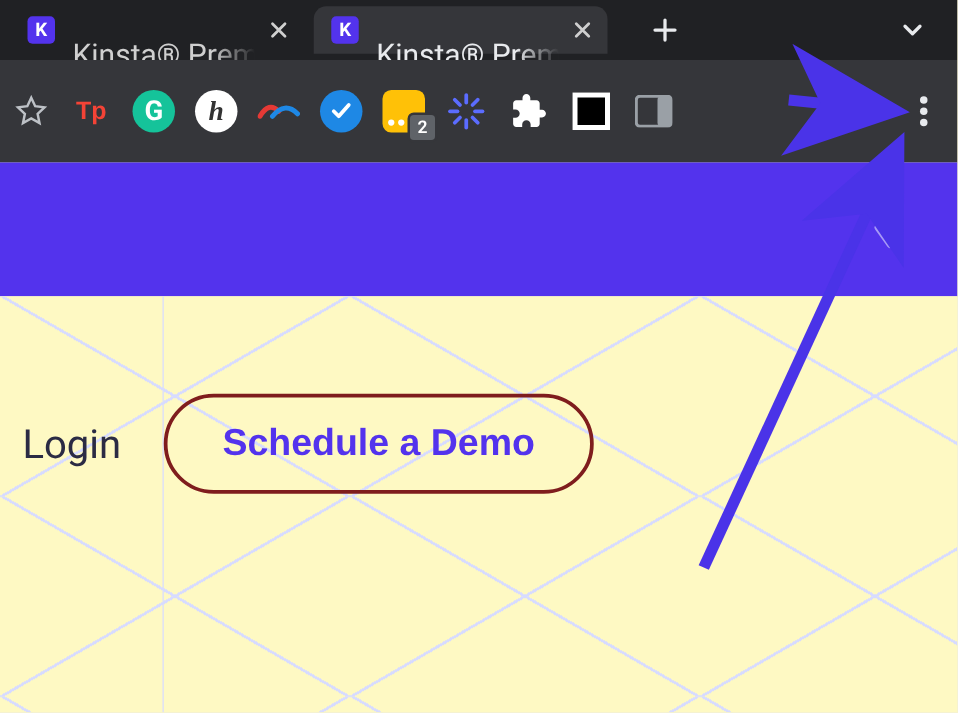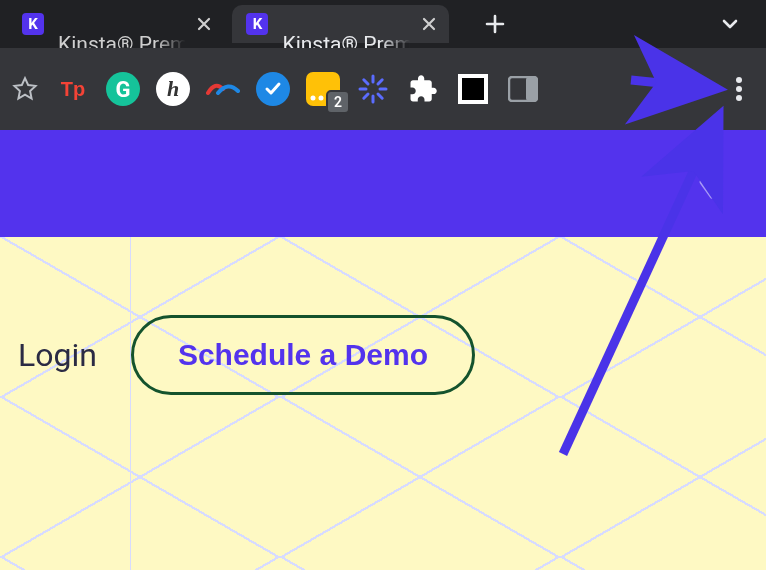--- a/index.html
+++ b/index.html
@@ -34,21 +34,21 @@
   .tab-favicon {
     width: 22px; height: 22px;
     background: #5333ed;
     border-radius: 4px;
     display: flex; align-items: center; justify-content: center;
     color: #fff; font-weight: 700; font-size: 15px;
     flex-shrink: 0;
   }
   .tab-title {
     margin-left: 14px;
-    font-size: 21px;
+    font-size: 24px;
     white-space: nowrap;
     overflow: hidden;
     flex: 1;
     mask-image: linear-gradient(to right, #000 75%, transparent 98%);
     margin-top: 40px;
     -webkit-mask-image: linear-gradient(to right, #000 75%, transparent 98%);
   }
   .tab-close {
     width: 20px; height: 20px;
     display: flex; align-items: center; justify-content: center;
@@ -138,21 +138,21 @@
     display:flex; align-items:center;
     gap: 34px;
     padding: 78px 0 0 18px;
   }
   .login {
     font-size: 32px;
     color: #2b2b44;
     font-weight: 400;
   }
   .demo-btn {
-    border: 3px solid #14532d;
+    border: 3px solid #7f1d1d;
     color: #5333ed;
     background: transparent;
     font-size: 30px;
     font-weight: 600;
     padding: 20px 44px;
     border-radius: 48px;
   }
   .arrow {
     position: absolute;
     pointer-events: none;

